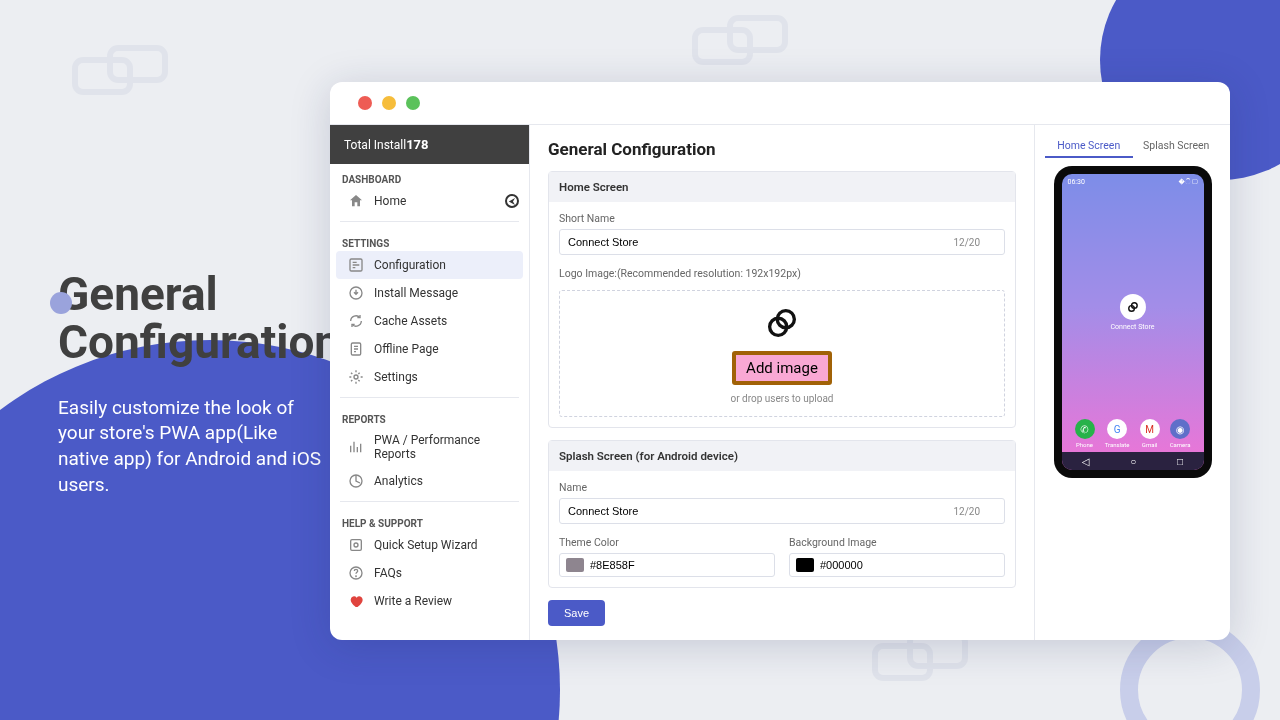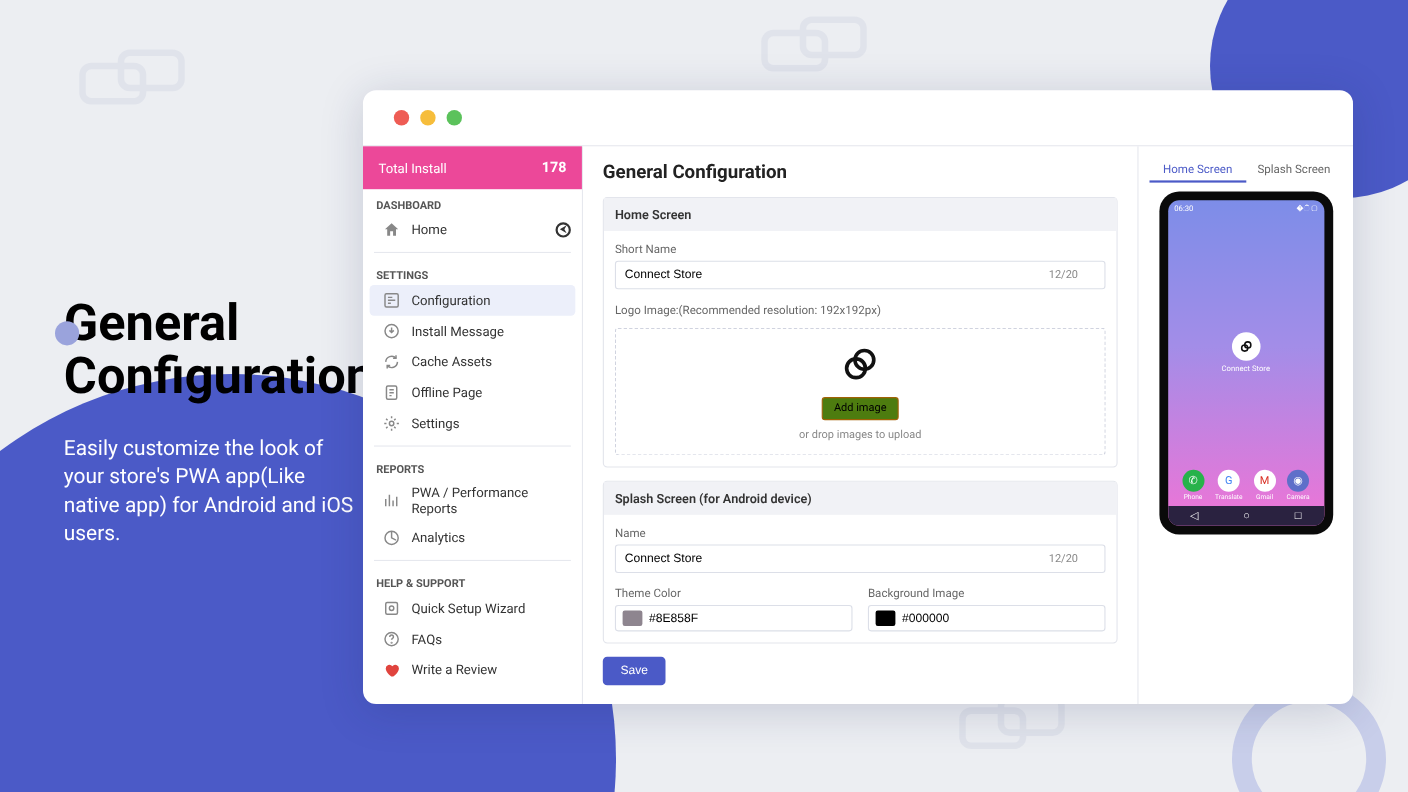--- a/index.html
+++ b/index.html
@@ -41,21 +41,21 @@
 .hero {
   position: absolute;
   left: 58px; top: 270px;
   width: 270px;
   color: #fff;
 }
 .hero h1 {
   font-size: 46px;
   font-weight: 700;
   line-height: 1.05;
-  color: #000000;
+  color: #404040;
   margin-bottom: 28px;
 }
 .hero .bullet {
   position:absolute; left:-8px; top:22px;
   width:22px; height:22px; background:#9aa3dc; border-radius:50%;
 }
 .hero p { font-size: 19px; line-height: 1.35; color:#fff; }
 
 .window {
   position: absolute;
@@ -81,24 +81,23 @@
 .tb-dot.grn   { background:#5bc25b; }
 
 .app { flex:1; display:flex; border-top:1px solid #e6e8ee; }
 
 .sidebar {
   width: 200px;
   border-right: 1px solid #e6e8ee;
   font-size: 12px;
 }
 .install-banner {
-  background:#ec4899;
+  background:#404040;
   color:#fff;
   display:flex;
-  justify-content:space-between;
   align-items:center;
   padding: 12px 14px;
   font-size: 12px;
 }
 .install-banner .n { font-weight:700; font-size:13px; }
 .sb-section {
   padding: 10px 12px 2px 12px;
   color:#555; font-weight:700; font-size:10px;
 }
 .sb-item {
@@ -156,25 +155,25 @@
   padding: 12px;
   text-align:center;
 }
 .upload-box .logo-circle {
   width:40px;height:40px;margin:0 auto 8px;
   display:flex;align-items:center;justify-content:center;
 }
 .upload-box .logo-circle svg{width:38px;height:38px;}
 .btn-add {
   display:inline-block;
-  border:1px solid #a16207;
+  border:4px solid #a16207;
   padding:4px 10px;
-  font-size:10px;
+  font-size:15px;
   border-radius:3px;
-  background:#4d7c0f;
+  background:#f9a8d4;
   cursor:pointer;
 }
 .drop-hint { font-size:10px; color:#888; margin-top:8px; }
 .two-col { display:flex; gap:14px; }
 .two-col > div { flex:1; }
 .color-row { display:flex; align-items:center; gap:6px; border:1px solid #dcdfe8; border-radius:3px; padding:4px 6px; }
 .color-swatch { width:18px; height:14px; border-radius:2px; }
 .color-row input { border:none; outline:none; font-size:11px; flex:1; background:transparent; }
 .btn-save {
   background:#4b5ac7; color:#fff;
@@ -422,21 +421,21 @@
           <div class="upload-box">
             <div class="logo-circle">
               <svg viewBox="0 0 40 40">
                   <g fill="none" stroke="#111" stroke-width="3.5" stroke-linecap="round">
                     <circle cx="16" cy="24" r="9"></circle>
                     <circle cx="24" cy="16" r="9"></circle>
                   </g>
                 </svg>
             </div>
             <span class="btn-add">Add image</span>
-            <div class="drop-hint">or drop images to upload</div>
+            <div class="drop-hint">or drop users to upload</div>
           </div>
         </div>
       </div>
 
       <div class="card">
         <div class="card-header">Splash Screen (for Android device)</div>
         <div class="card-body">
           <span class="field-label">Name</span>
           <div class="input-wrap">
             <input value="Connect Store" style="">

